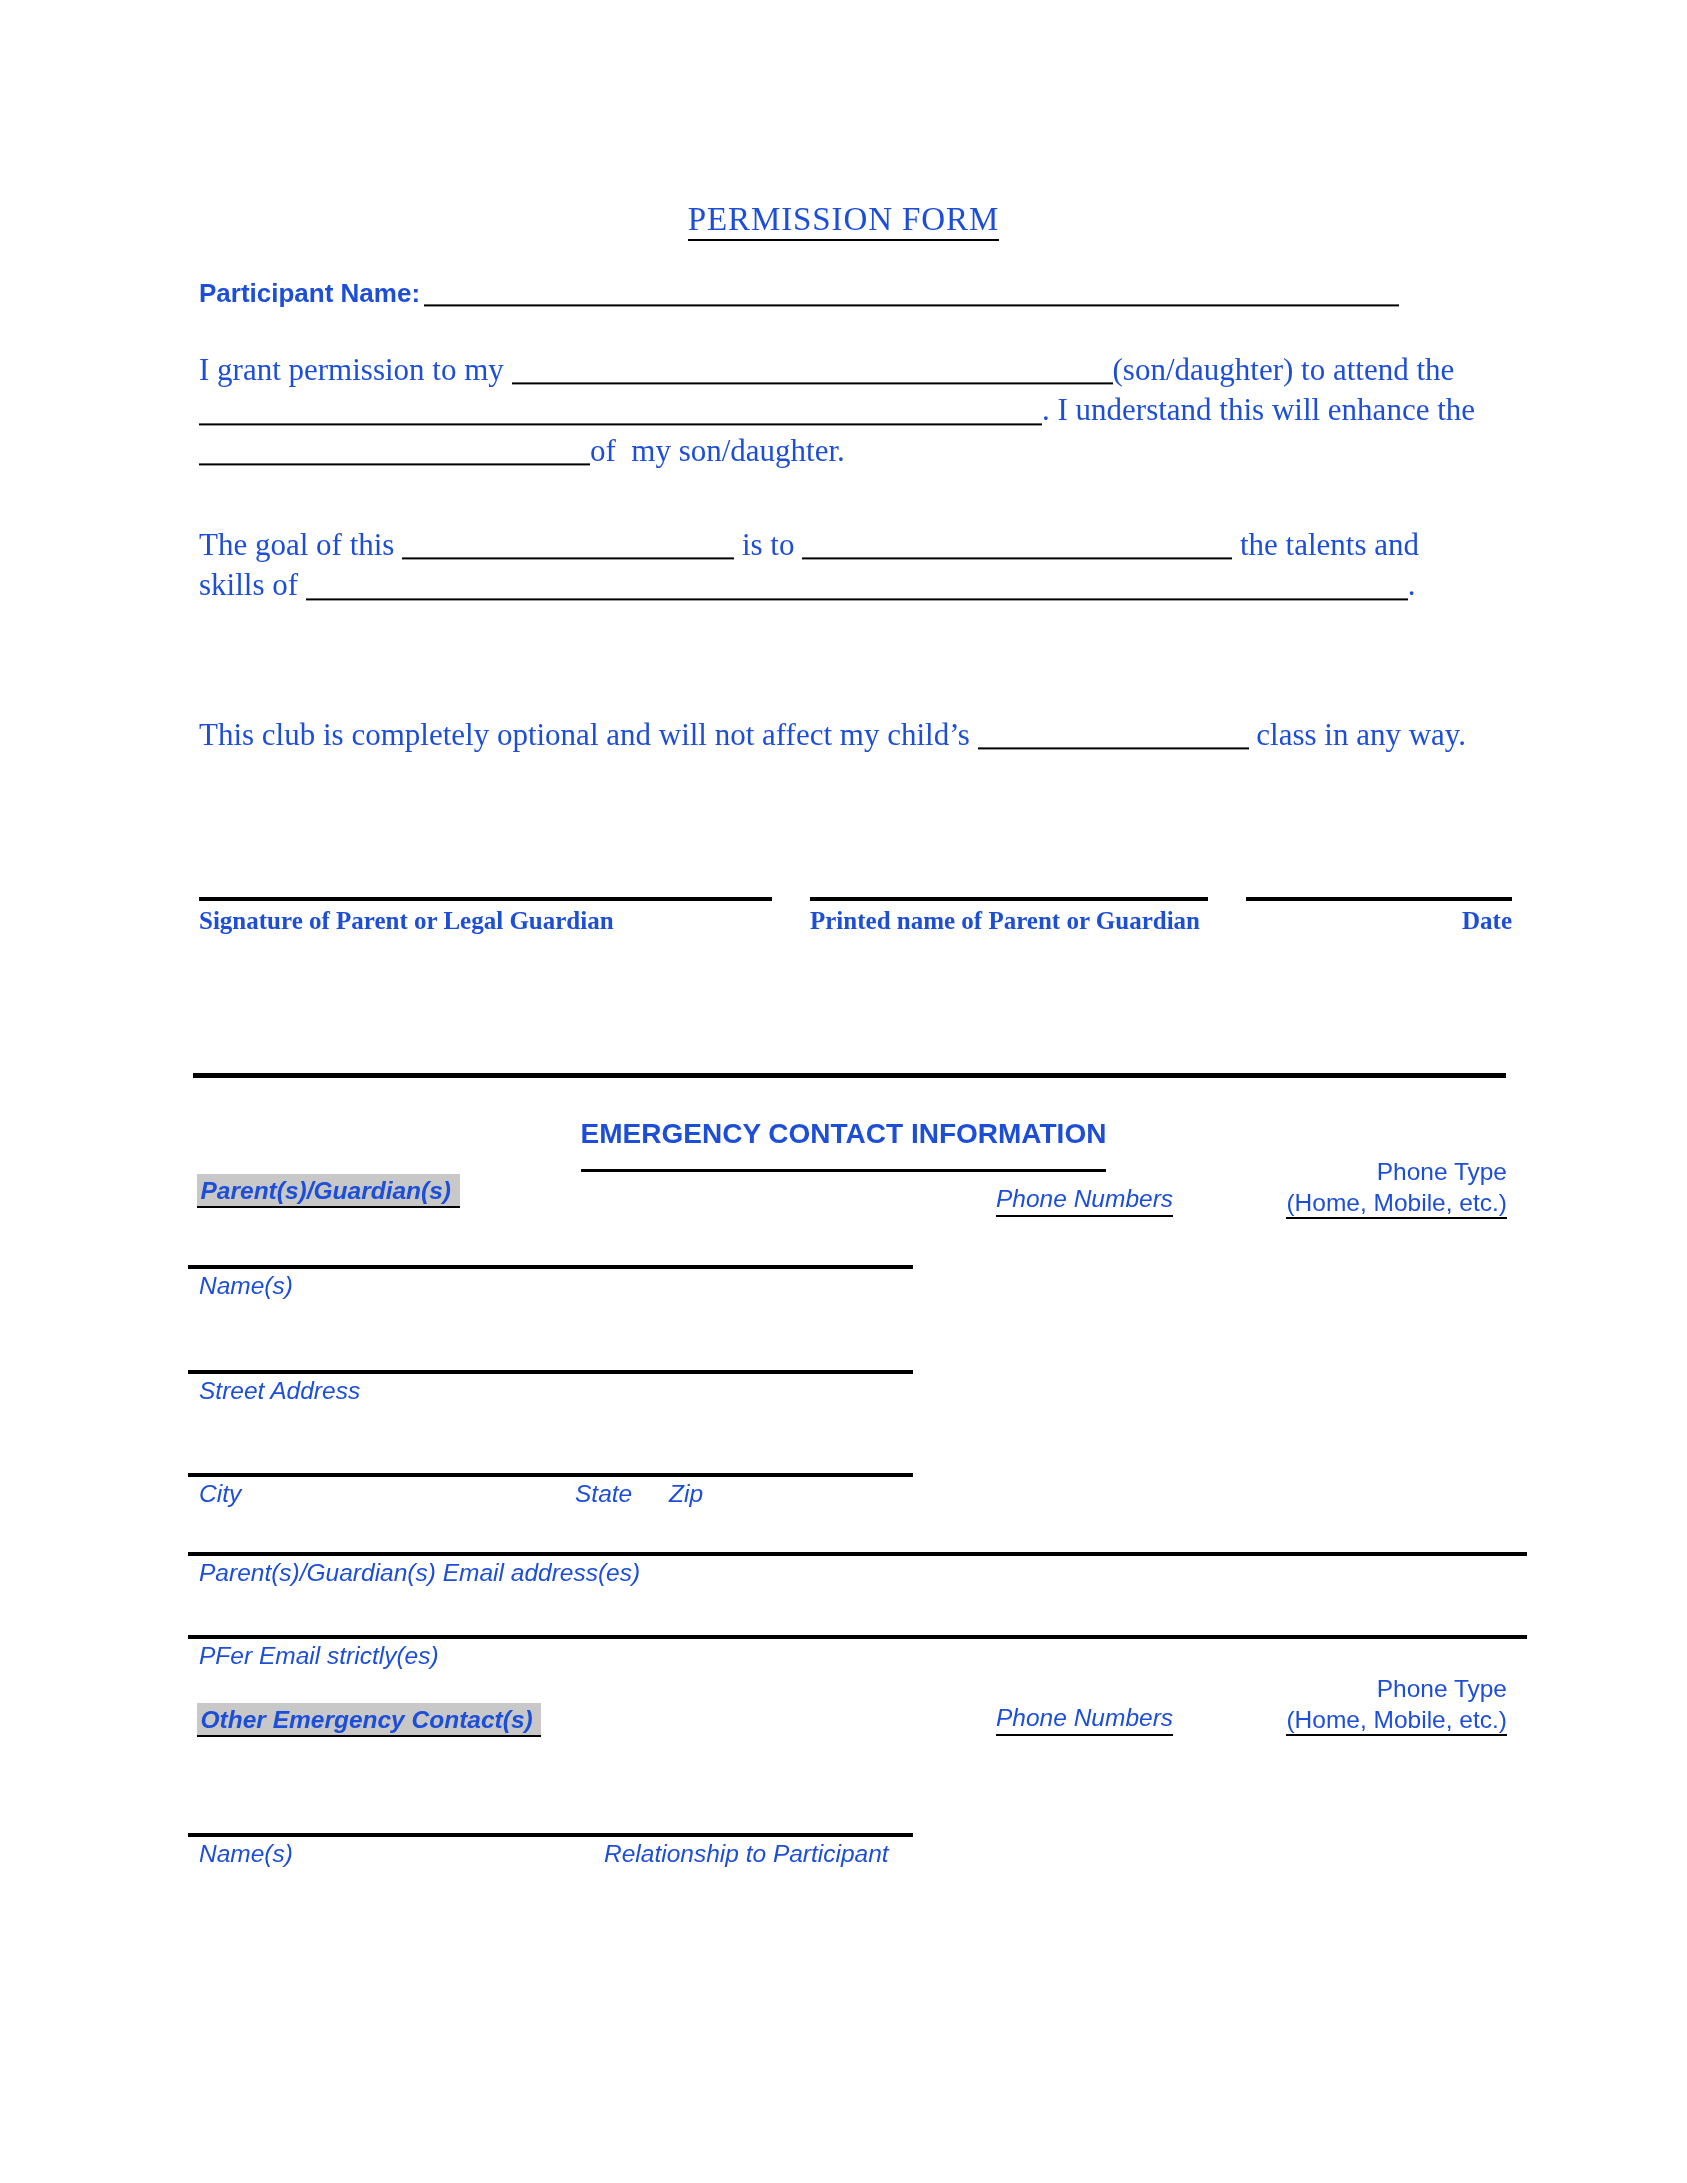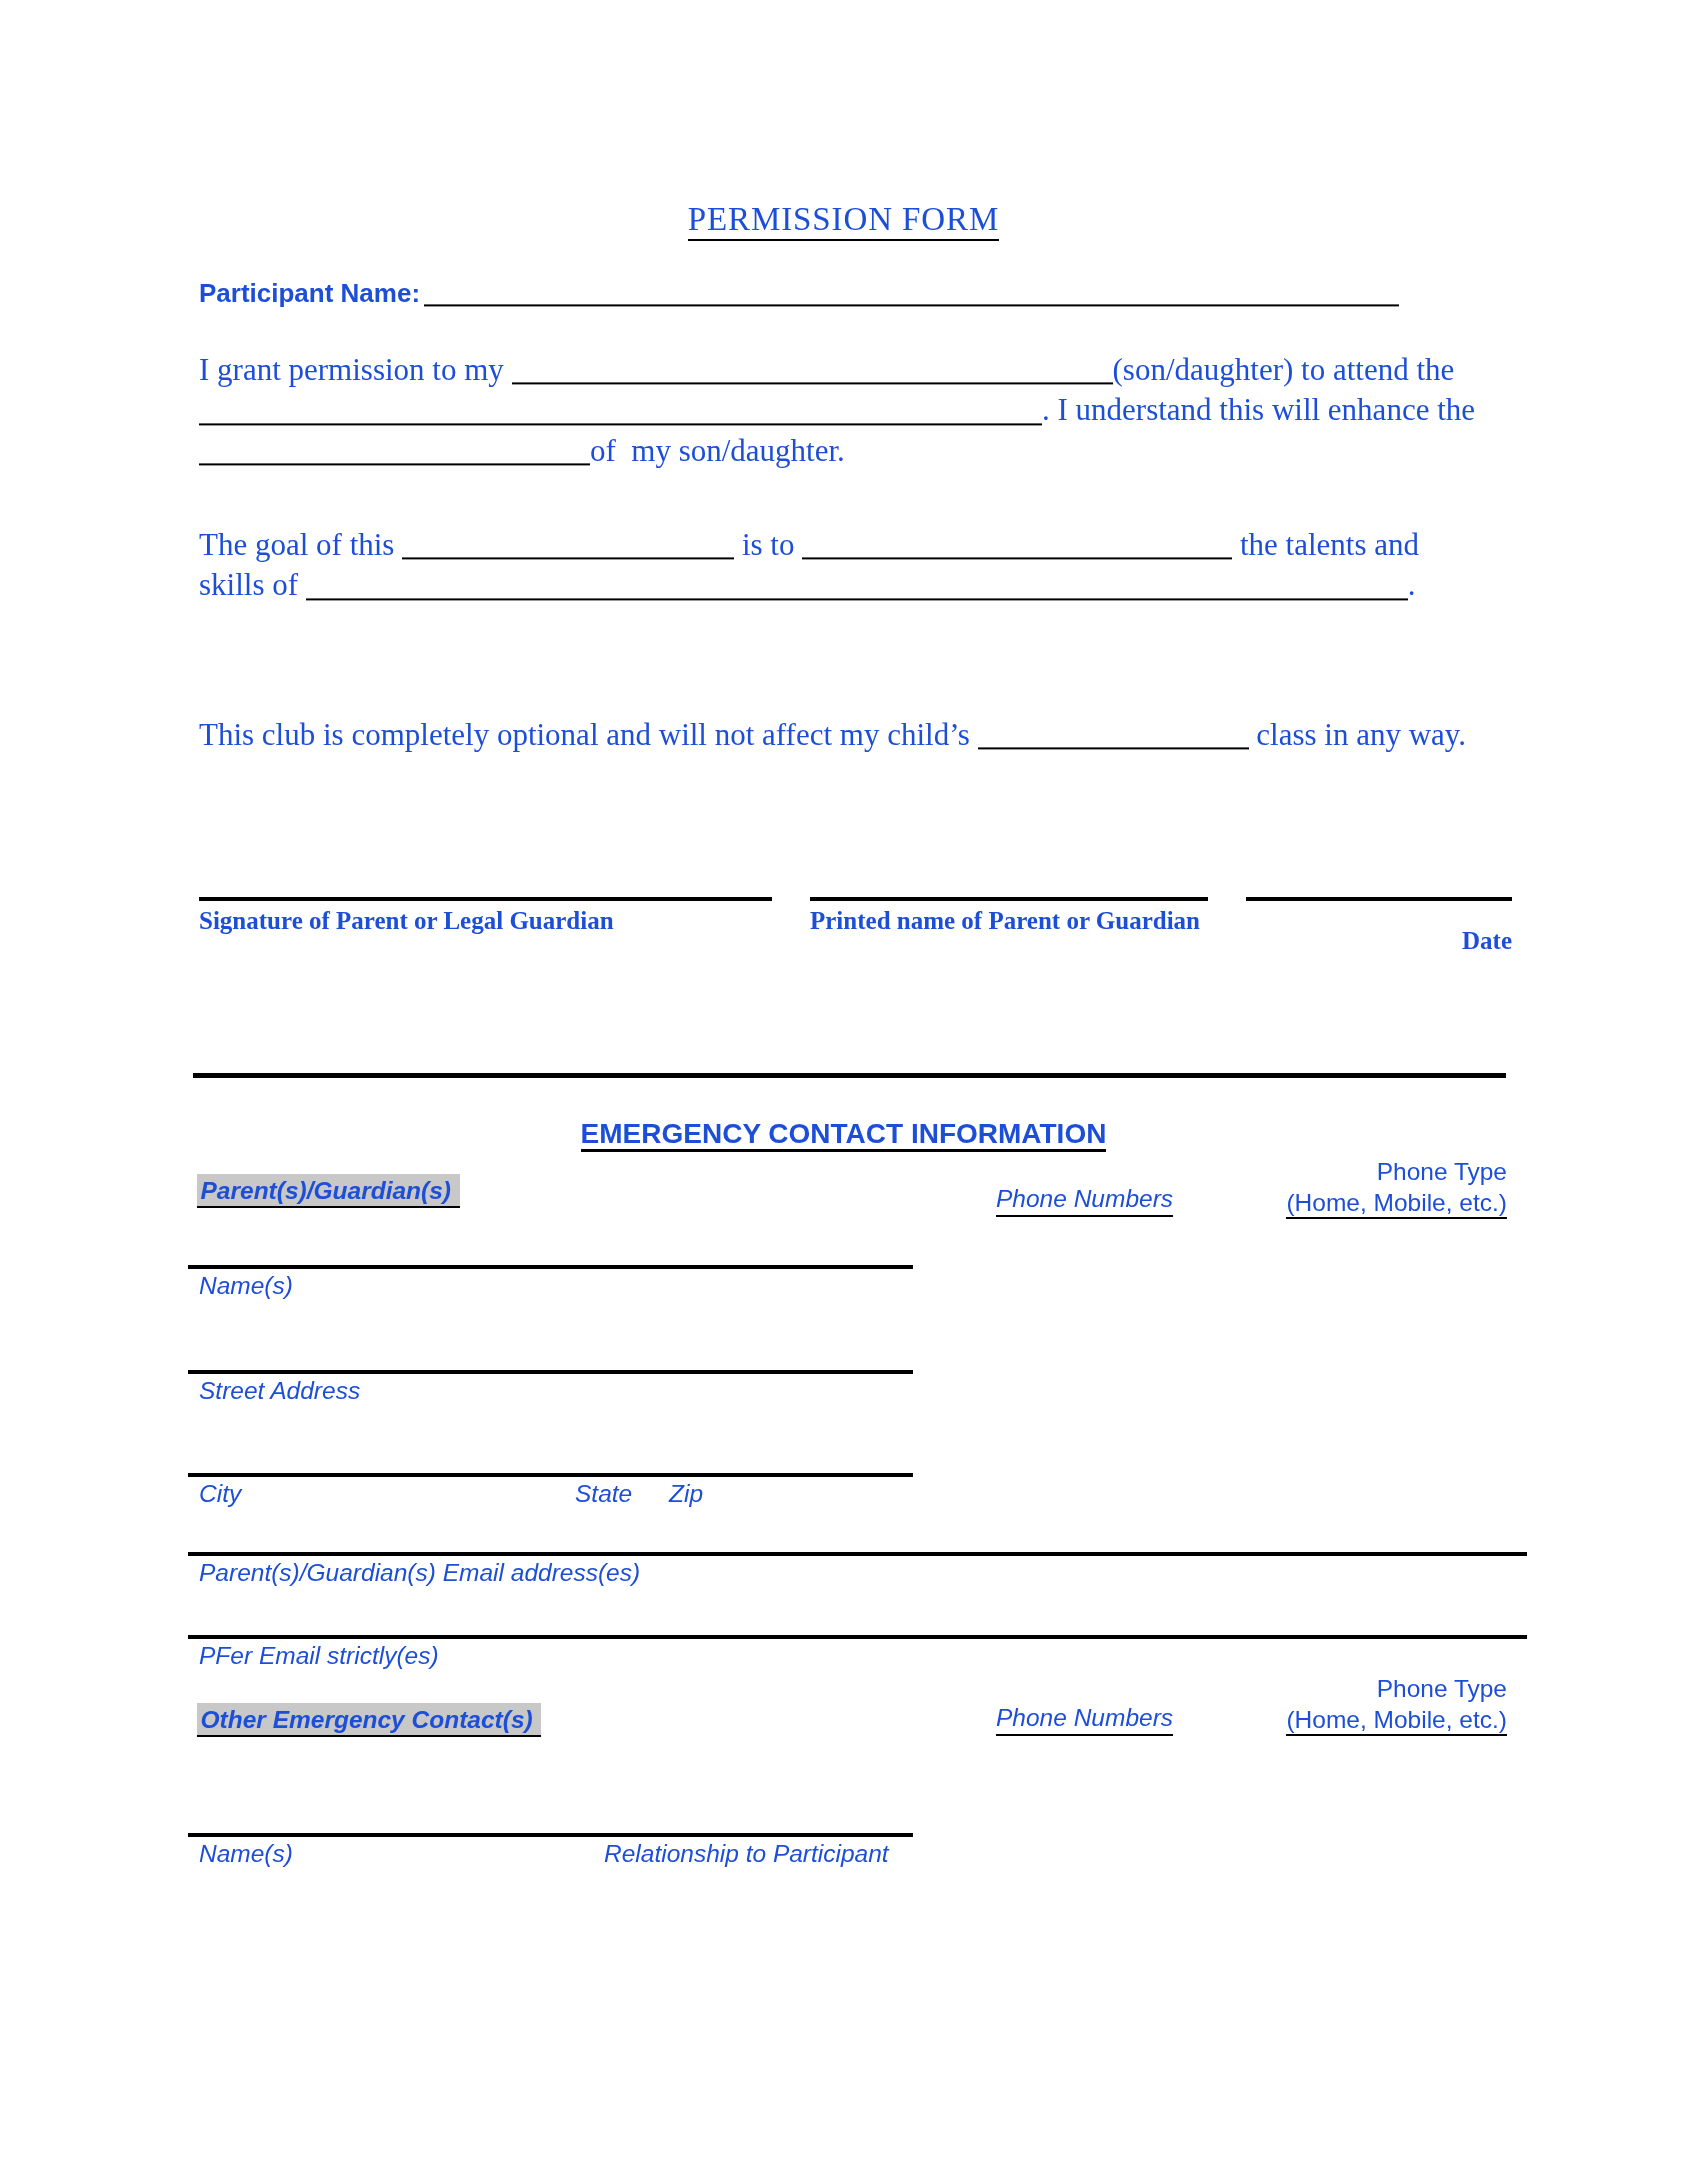--- a/index.html
+++ b/index.html
@@ -41,33 +41,33 @@
   
   .grant-par { left:199px; top:349px; }
   .goal-par  { left:199px; top:524px; }
   .club-par  { left:199px; top:714px; }
 
   
   .sig-row { left:199px; top:897px; width:1314px; display:flex; }
   .sig-col { display:flex; flex-direction:column; }
   .sig-col-1 { width:573px; }
   .sig-col-2 { width:398px; margin-left:38px; }
-  .sig-col-3 { width:266px; margin-left:38px;gap:20px; }
+  .sig-col-3 { width:266px; margin-left:38px; }
   .sig-line { height:4.4px; background:#000; }
   .sig-label { font-size:25px; font-weight:bold; padding-top:5.2px; }
   .sig-label.right { text-align:right; }
 
   
   .divider { left:193px; top:1073px; width:1313px; height:5.2px; background:#000; }
 
   
   .em-title-wrap { top:1118px; left:0; width:100%; text-align:center; }
   .em-title {
     font-size:28px; font-weight:bold;
-    border-bottom:3.5px solid #000; padding-bottom:0;
+    border-bottom:3.5px solid #000; padding-bottom:20px;
   }
   .hl-header {
     font-size:24.5px; font-weight:bold; font-style:italic;
     background:#c8c8c8; border-bottom:2.6px solid #000;
     padding:2.6px 8.7px 1.7px 3.5px; display:inline-block;
   }
   .it-header {
     font-size:24.5px; font-style:italic;
     border-bottom:2.6px solid #000; padding-bottom:1.7px; display:inline-block;
   }

